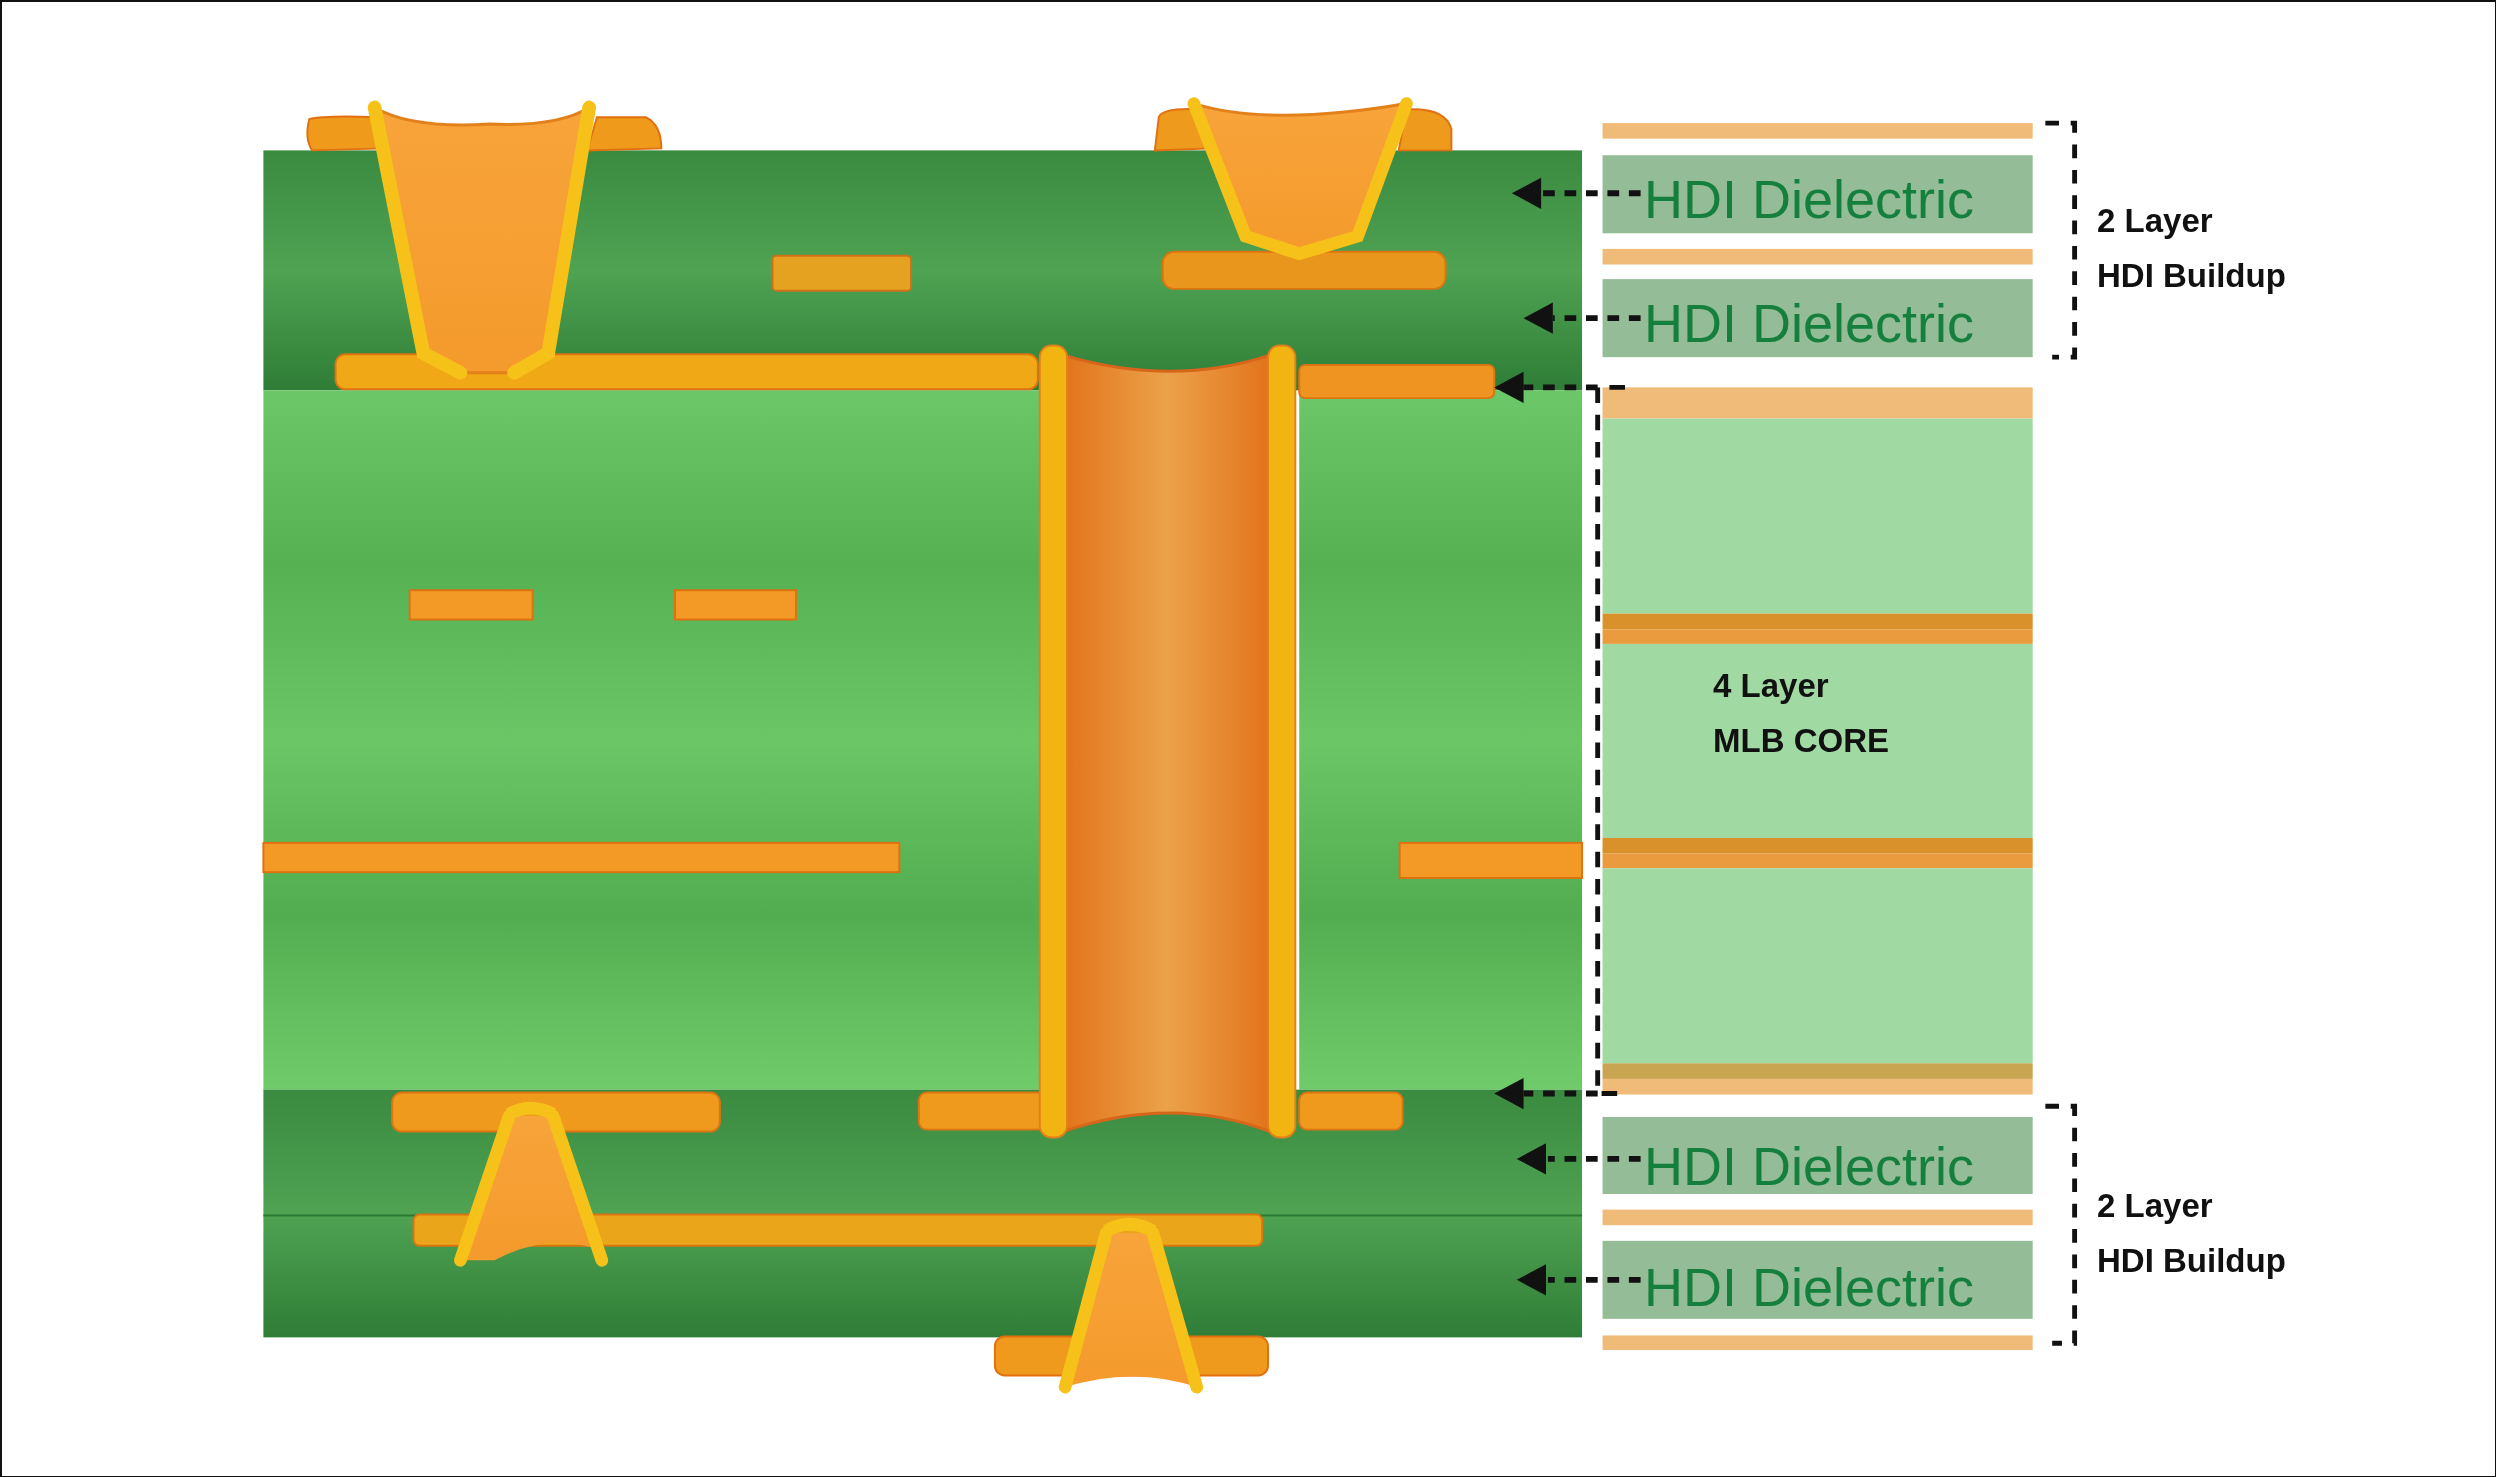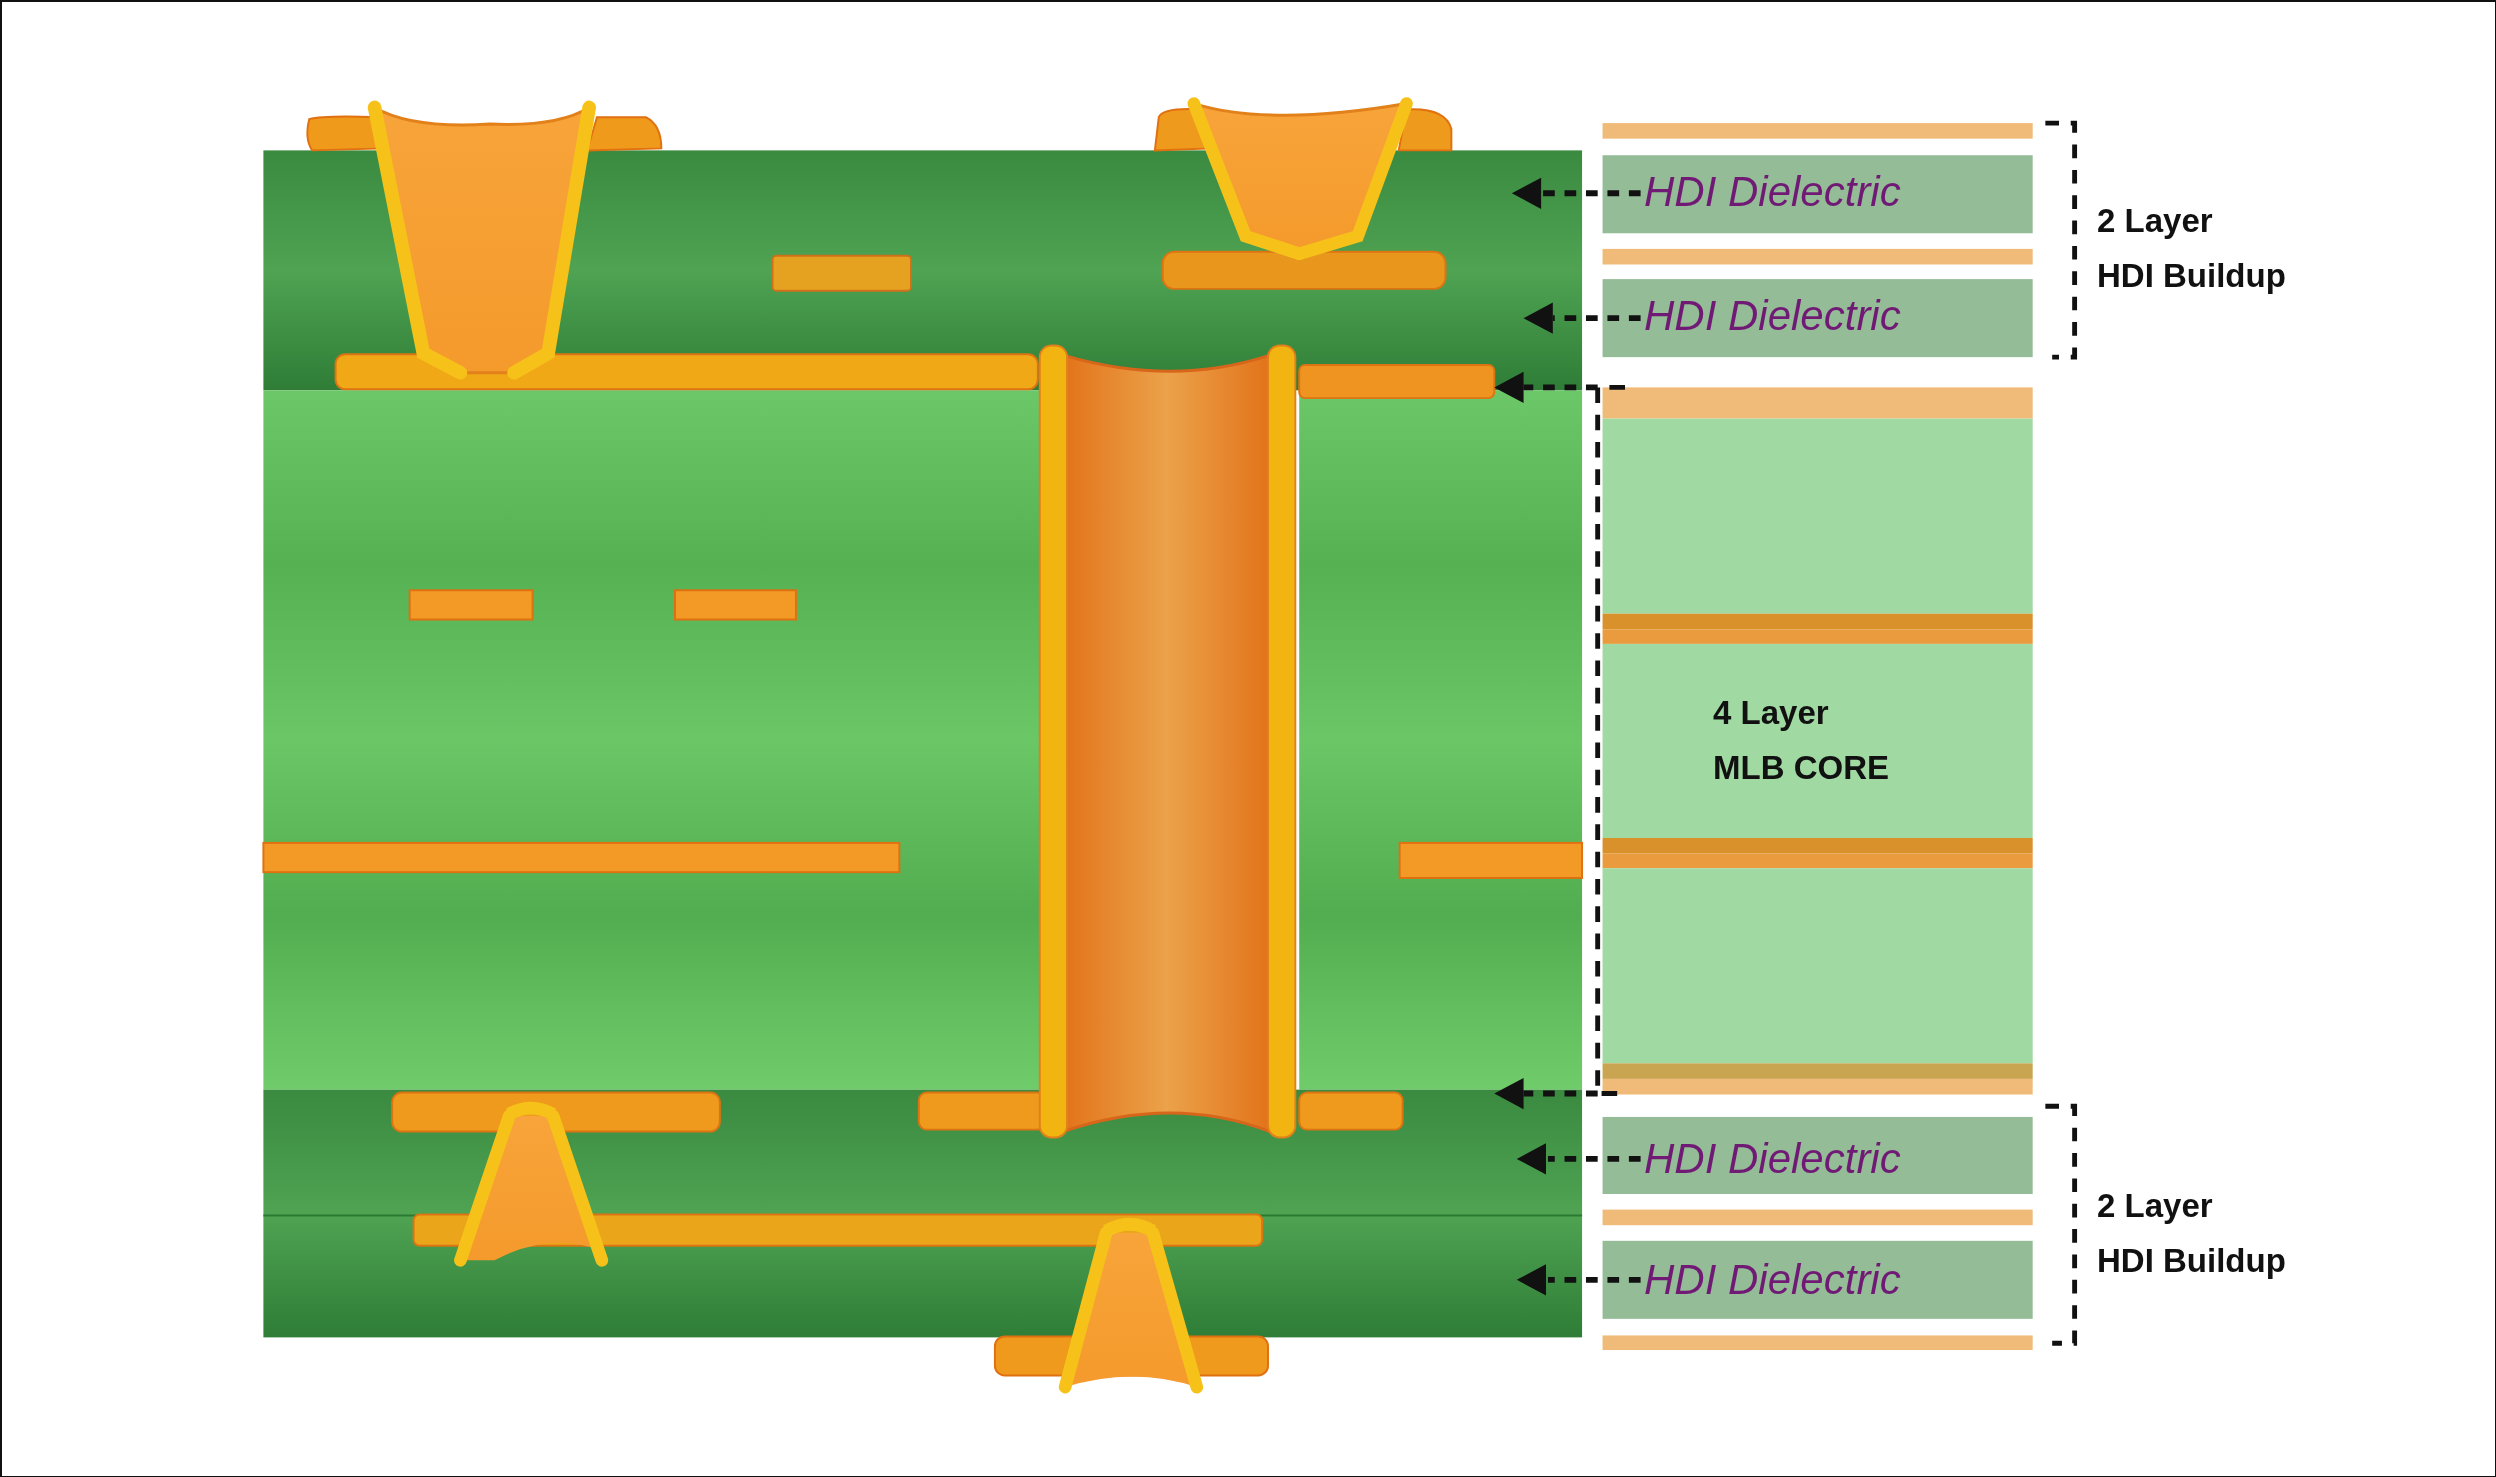--- a/index.html
+++ b/index.html
@@ -1,18 +1,18 @@
 <!DOCTYPE html>
 <html><head>
 <meta charset="utf-8">
 <style>
   html,body{margin:0;padding:0;background:#fff;}
   #frame{position:relative;width:2493px;height:1474px;border:2px solid #111;background:#fff;overflow:hidden;font-family:"Liberation Sans",sans-serif;}
   svg{position:absolute;left:0;top:0;}
-  .lbl-italic{position:absolute;font-style:italic;font-size:42px;color:#701a75;font-family:"Liberation Sans",sans-serif;white-space:nowrap;}
+  .lbl-italic{position:absolute;font-size:54px;color:#15803d;font-family:"Liberation Sans",sans-serif;white-space:nowrap;}
   .lbl-bold{position:absolute;font-weight:bold;font-size:33px;line-height:55px;color:#111;font-family:"Liberation Sans",sans-serif;white-space:nowrap;}
 </style>
 </head>
 <body>
 
 <div id="frame">
 <svg width="2493" height="1474" viewBox="0 0 2556 1511">
   <defs>
     <linearGradient id="gHdi" x1="0" y1="0" x2="0" y2="1">
       <stop offset="0" stop-color="#3a8a40"></stop>
@@ -157,21 +157,21 @@
 
 <div class="lbl-italic" style="left:1642px;top:166px;">HDI Dielectric</div>
 <div class="lbl-italic" style="left:1642px;top:290px;">HDI Dielectric</div>
 <div class="lbl-italic" style="left:1642px;top:1133px;">HDI Dielectric</div>
 <div class="lbl-italic" style="left:1642px;top:1254px;">HDI Dielectric</div>
 
 <div class="lbl-bold" style="left:2095px;top:191px;">
   <div>2 Layer</div>
   <div>HDI Buildup</div>
 </div>
-<div class="lbl-bold" style="left:1711px;top:683px;">
+<div class="lbl-bold" style="left:1711px;top:656px;">
   <div>4 Layer</div>
   <div>MLB CORE</div>
 </div>
 <div class="lbl-bold" style="left:2095px;top:1176px;">
   <div>2 Layer</div>
   <div>HDI Buildup</div>
 </div>
 </div>
 
 

